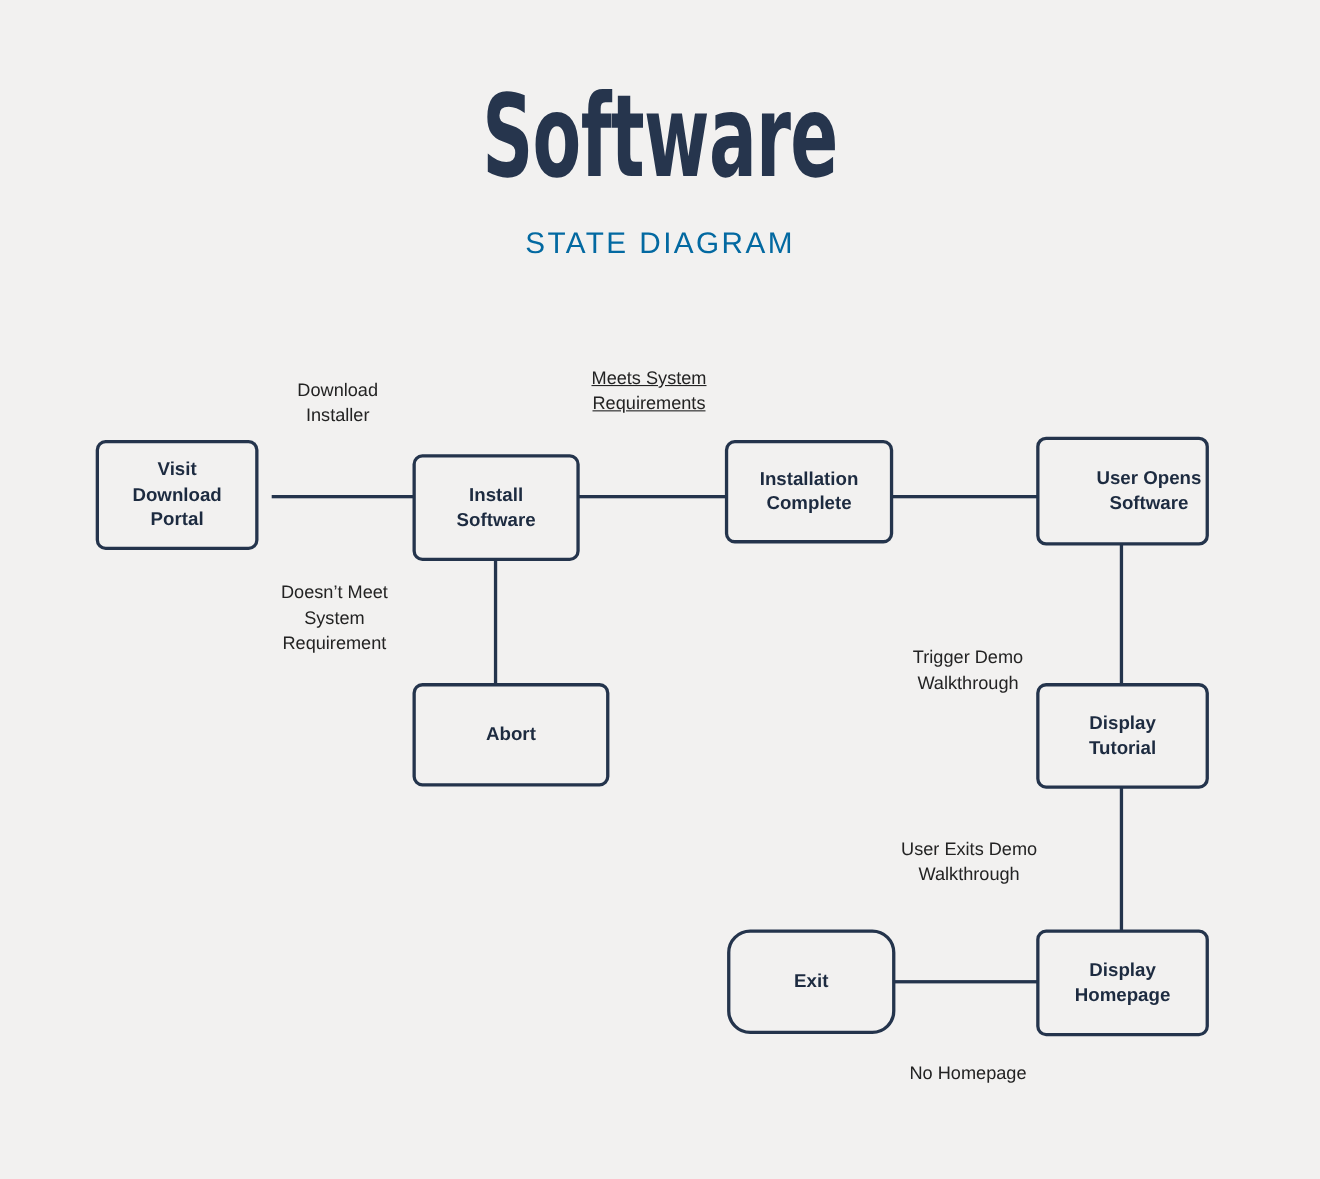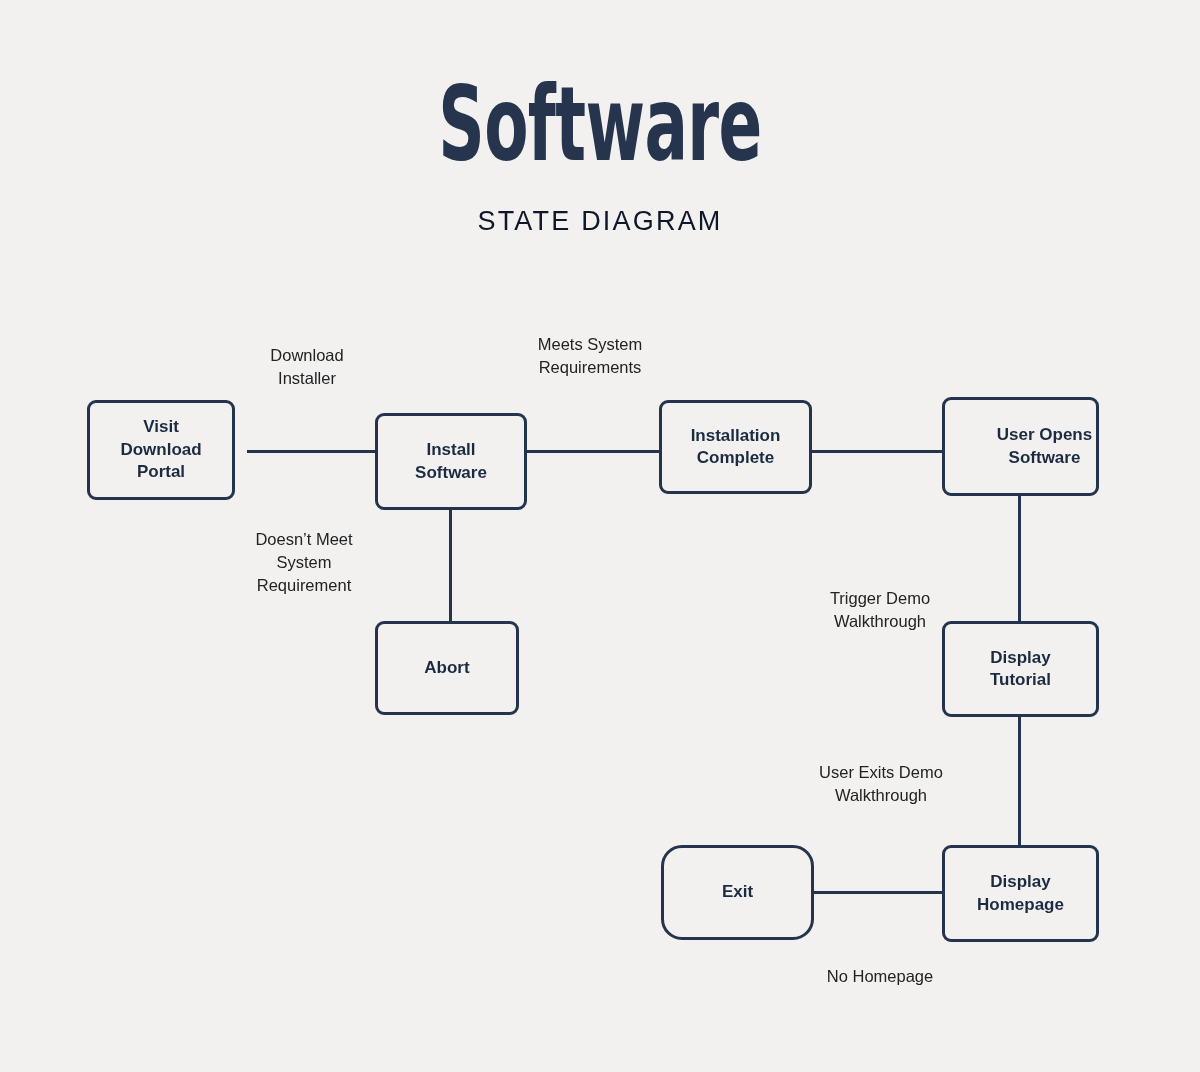--- a/index.html
+++ b/index.html
@@ -39,21 +39,21 @@
     white-space: nowrap;
   }
   .subtitle {
     position: absolute;
     left: 0;
     top: 206px;
     width: 1200px;
     text-align: center;
     font-size: 27px;
     letter-spacing: 2.2px;
-    color: #0f172a;
+    color: #0369a1;
     font-weight: 400;
     white-space: nowrap;
   }
 
   
   .node {
     position: absolute;
     box-sizing: border-box;
     border: 3px solid #24344c;
     border-radius: 9px;
@@ -121,39 +121,39 @@
   </div>
 
   <div class="node" style="left:659px; top:400px; width:153px; height:94px;">
     <span>Installation<br>Complete</span>
   </div>
 
   <div class="node" style="left:942px; top:397px; width:157px; height:99px;padding-left:48px;">
     <span>User Opens<br>Software</span>
   </div>
 
-  <div class="node" style="left:375px; top:621px; width:144px; height:94px;">
+  <div class="node" style="left:375px; top:621px; width:179px; height:94px;">
     <span>Abort</span>
   </div>
 
   <div class="node" style="left:942px; top:621px; width:157px; height:96px;">
     <span>Display<br>Tutorial</span>
   </div>
 
   <div class="node" style="left:942px; top:845px; width:157px; height:97px;">
     <span>Display<br>Homepage</span>
   </div>
 
   <div class="node" style="left:661px; top:845px; width:153px; height:95px;border-radius:21px;">
     <span>Exit</span>
   </div>
 
   <div class="edge-label" style="left:207px; top:344px; width:200px;">Download<br>Installer</div>
 
-  <div class="edge-label" style="left:490px; top:333px; width:200px;">Meets System<br>Requirements</div>
+  <div class="edge-label" style="left:490px; top:333px; width:200px;text-decoration:underline;">Meets System<br>Requirements</div>
 
   <div class="edge-label" style="left:204px; top:528px; width:200px;">Doesn’t Meet<br>System<br>Requirement</div>
 
   <div class="edge-label" style="left:780px; top:539px; width:200px;margin-top:48px;">Trigger Demo<br>Walkthrough</div>
 
   <div class="edge-label" style="left:781px; top:761px; width:200px;">User Exits Demo<br>Walkthrough</div>
 
   <div class="edge-label" style="left:780px; top:965px; width:200px;">No Homepage</div>
 
 </div>

